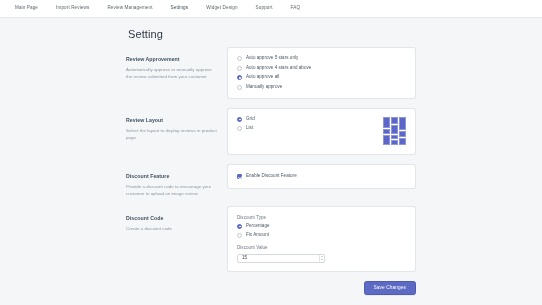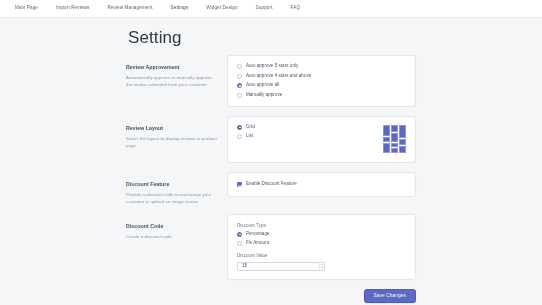--- a/index.html
+++ b/index.html
@@ -31,21 +31,21 @@
     cursor: pointer;
     line-height: 1;
   }
   .nav-item.active { color: #3f4b57; }
 
   
   .page { padding: 10px 0 0 0; }
   .page-title {
     width: 290px;
     margin: 0 auto;
-    font-size: 17px;
+    font-size: 11px;
     color: #2f3a45;
     font-weight: 400;
     padding-left: 2px;
     letter-spacing: .1px;
   }
 
   .wrap { width: 290px; margin: 7px auto 0 auto; }
 
   
   .section {

